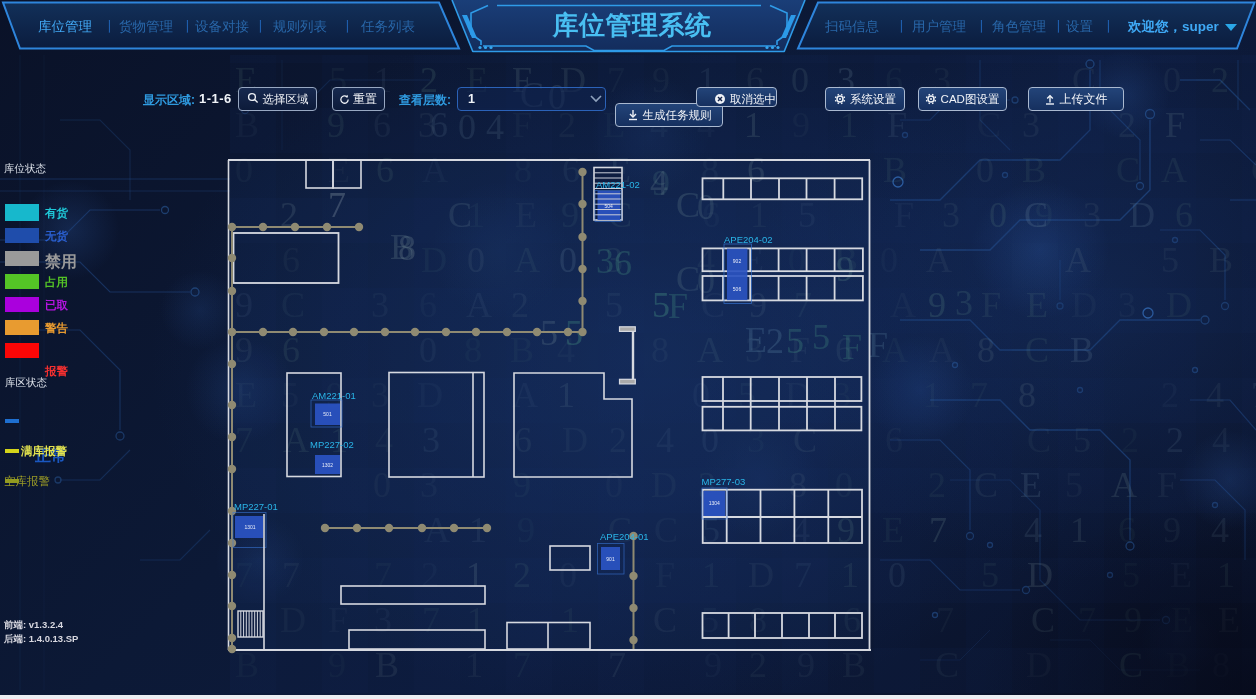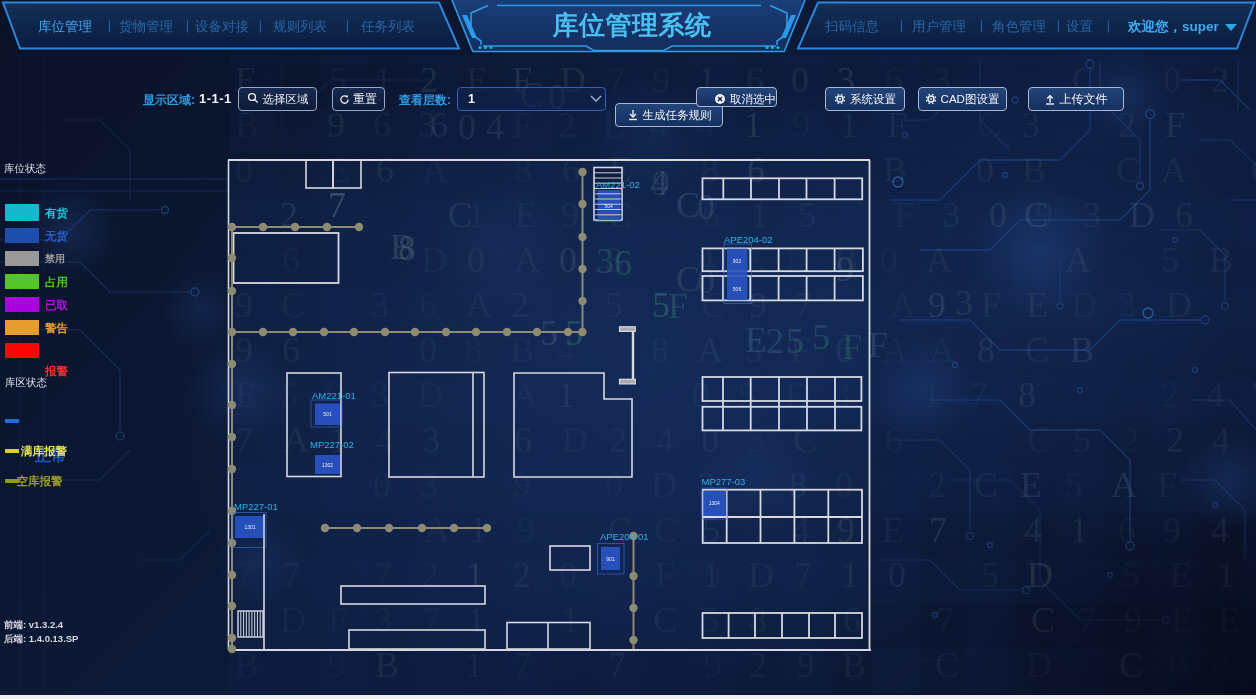--- a/index.html
+++ b/index.html
@@ -421,21 +421,21 @@
   <span class="abs" style="left:266px;">设置</span>
   <span class="abs" style="left:302px;color:#2060b0;">丨</span>
   <span class="abs" style="left:328px;color:#3fa9f5;font-weight:bold;">欢迎您，super</span>
 </div>
 
 <svg class="abs" style="left:1222px;top:20px" width="20" height="14">
     <polygon points="3,4 15,4 9,11" fill="#2aa7e8"></polygon>
   </svg>
 
 <div class="abs" style="left:143px;top:92px;font-size:12px;font-weight:bold;color:#2f9be0;">显示区域:</div>
-<div class="abs" style="left:199px;top:91px;font-size:13px;font-weight:bold;color:#f0f3f8;letter-spacing:0.5px;">1-1-1</div>
+<div class="abs" style="left:199px;top:91px;font-size:13px;font-weight:bold;color:#f0f3f8;letter-spacing:0.5px;">1-1-6</div>
 
 <div class="abs" style="left:238px;top:87px;width:79px;height:24px;border:1px solid #98a8c2;border-radius:4px;background:linear-gradient(180deg,#17294f 0%,#0d1b3a 100%);color:#f2f4f8;font-size:11.5px;text-align:center;line-height:22px;">
 <svg width="12" height="12" style="vertical-align:-1px;margin-right:4px">
       <circle cx="5" cy="5" r="3.4" fill="none" stroke="#eef1f6" stroke-width="1.4"></circle>
       <line x1="7.6" y1="7.6" x2="10.6" y2="10.6" stroke="#eef1f6" stroke-width="1.4"></line>
     </svg>选择区域</div>
 
 <div class="abs" style="left:331.5px;top:87px;width:53px;height:24px;border:1px solid #98a8c2;border-radius:4px;background:linear-gradient(180deg,#17294f 0%,#0d1b3a 100%);color:#f2f4f8;font-size:12px;text-align:center;line-height:22px;">
 <svg width="11" height="11" style="vertical-align:-1.5px;margin-right:3px" viewBox="0 0 12 12">
       <path d="M10 6a4 4 0 1 1-1.2-2.8" fill="none" stroke="#eef1f6" stroke-width="1.4"></path>
@@ -486,21 +486,21 @@
 
 <div class="abs" style="left:4px;top:162px;font-size:10.5px;color:#dde2ea;">库位状态</div>
 
 <div class="abs" style="left:5px;top:204px;width:34px;height:17px;background:#17b8cc;"></div>
 <div class="abs" style="left:45px;top:206px;font-size:11.5px;font-weight:bold;color:#1fc8d8;white-space:nowrap;">有货</div>
 
 <div class="abs" style="left:5px;top:228px;width:34px;height:15px;background:#1f4dab;"></div>
 <div class="abs" style="left:45px;top:229px;font-size:11.5px;font-weight:bold;color:#2a5fd0;white-space:nowrap;">无货</div>
 
 <div class="abs" style="left:5px;top:251px;width:34px;height:15px;background:#9a9a9a;"></div>
-<div class="abs" style="left:45px;top:252px;font-size:10px;font-weight:bold;color:#9a9a9a;white-space:nowrap;">禁用</div>
+<div class="abs" style="left:45px;top:252px;font-size:16px;font-weight:bold;color:#9a9a9a;white-space:nowrap;">禁用</div>
 
 <div class="abs" style="left:5px;top:274px;width:34px;height:15px;background:#54c426;"></div>
 <div class="abs" style="left:45px;top:275px;font-size:11.5px;font-weight:bold;color:#54c426;white-space:nowrap;">占用</div>
 
 <div class="abs" style="left:5px;top:297px;width:34px;height:15px;background:#aa00dd;"></div>
 <div class="abs" style="left:45px;top:298px;font-size:11.5px;font-weight:bold;color:#b514e0;white-space:nowrap;">已取</div>
 
 <div class="abs" style="left:5px;top:320px;width:34px;height:15px;background:#e89b30;"></div>
 <div class="abs" style="left:45px;top:321px;font-size:11.5px;font-weight:bold;color:#e89b30;white-space:nowrap;">警告</div>
 
@@ -509,21 +509,21 @@
 
 <div class="abs" style="left:5px;top:376px;font-size:10.5px;color:#dde2ea;">库区状态</div>
 
 <div class="abs" style="left:5px;top:419px;width:14px;height:3.5px;background:#1e6fd0;"></div>
 <div class="abs" style="left:20px;top:414px;width:47px;text-align:right;font-size:16px;font-weight:bold;color:#1a57c0;white-space:nowrap;margin-top:32px;">正常</div>
 
 <div class="abs" style="left:5px;top:449px;width:14px;height:3.5px;background:#d4d41a;"></div>
 <div class="abs" style="left:20px;top:444px;width:47px;text-align:right;font-size:11.5px;font-weight:bold;color:#e3e34e;white-space:nowrap;">满库报警</div>
 
 <div class="abs" style="left:5px;top:479px;width:14px;height:3.5px;background:#8f9b1e;"></div>
-<div class="abs" style="left:16px;top:474px;width:47px;text-align:center;font-size:11.5px;font-weight:bold;color:#9b9b26;white-space:nowrap;">空库报警</div>
+<div class="abs" style="left:4px;top:474px;width:47px;text-align:left;font-size:11.5px;font-weight:normal;color:#9b9b26;white-space:nowrap;">空库报警</div>
 
 <div class="abs" style="left:4px;top:619px;font-size:9.5px;font-weight:bold;color:#d8d8e0;">前端: v1.3.2.4</div>
 <div class="abs" style="left:4px;top:633px;font-size:9.5px;font-weight:bold;color:#d8d8e0;">后端: 1.4.0.13.SP</div>
 
 <svg class="abs" style="left:0;top:0" width="1256" height="699" font-family="Liberation Sans, sans-serif">
 
 <rect x="228" y="160" width="642" height="490" fill="rgba(40,75,150,0.10)"></rect>
 
 <line x1="228" y1="160" x2="870" y2="160" stroke="#d6d9e0" stroke-width="2"></line>
 

